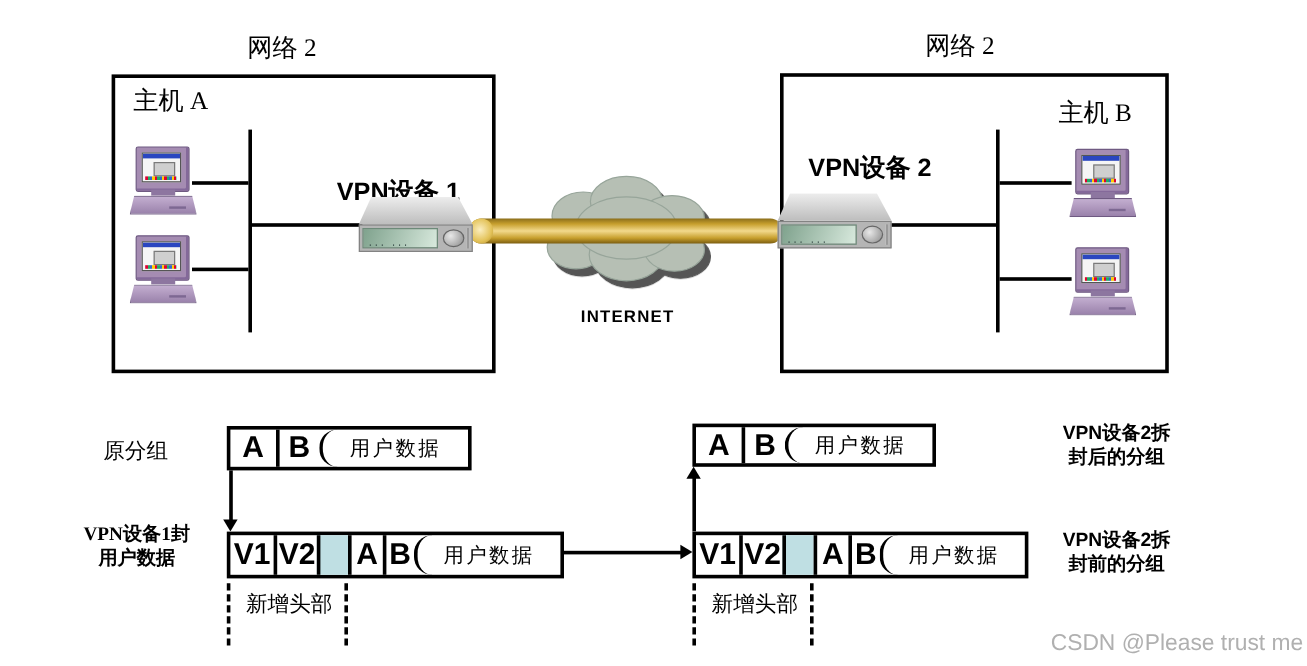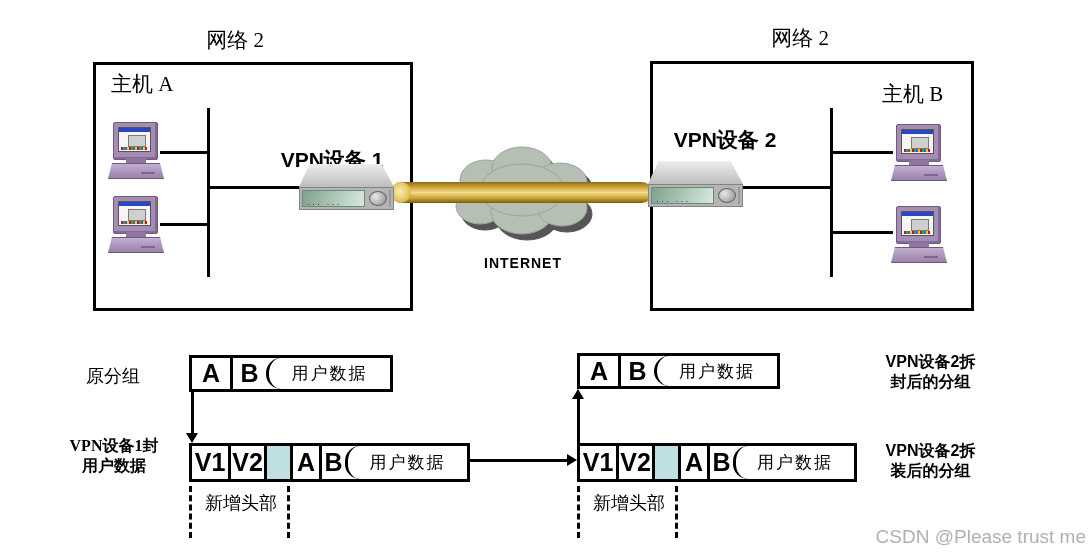--- a/index.html
+++ b/index.html
@@ -225,17 +225,17 @@
   <div class="dash-guide" style="left:577px;top:486px;height:52px;"></div>
   <div class="dash-guide" style="left:675px;top:486px;height:52px;"></div>
   <div class="pkt-label-serif" style="left:584px;top:491px;width:90px;text-align:center;">新增头部</div>
 
   <div class="pkt-label-bold" style="left:868px;top:352px;width:125px;">
     <div>VPN设备2拆</div>
     <div>封后的分组</div>
   </div>
   <div class="pkt-label-bold" style="left:868px;top:441px;width:125px;">
     <div>VPN设备2拆</div>
-    <div>装后的分组</div>
+    <div>封前的分组</div>
   </div>
 
   <div class="watermark" style="right:3px;top:526px;">CSDN @Please trust me</div>
 </div>
 
 </body></html>

